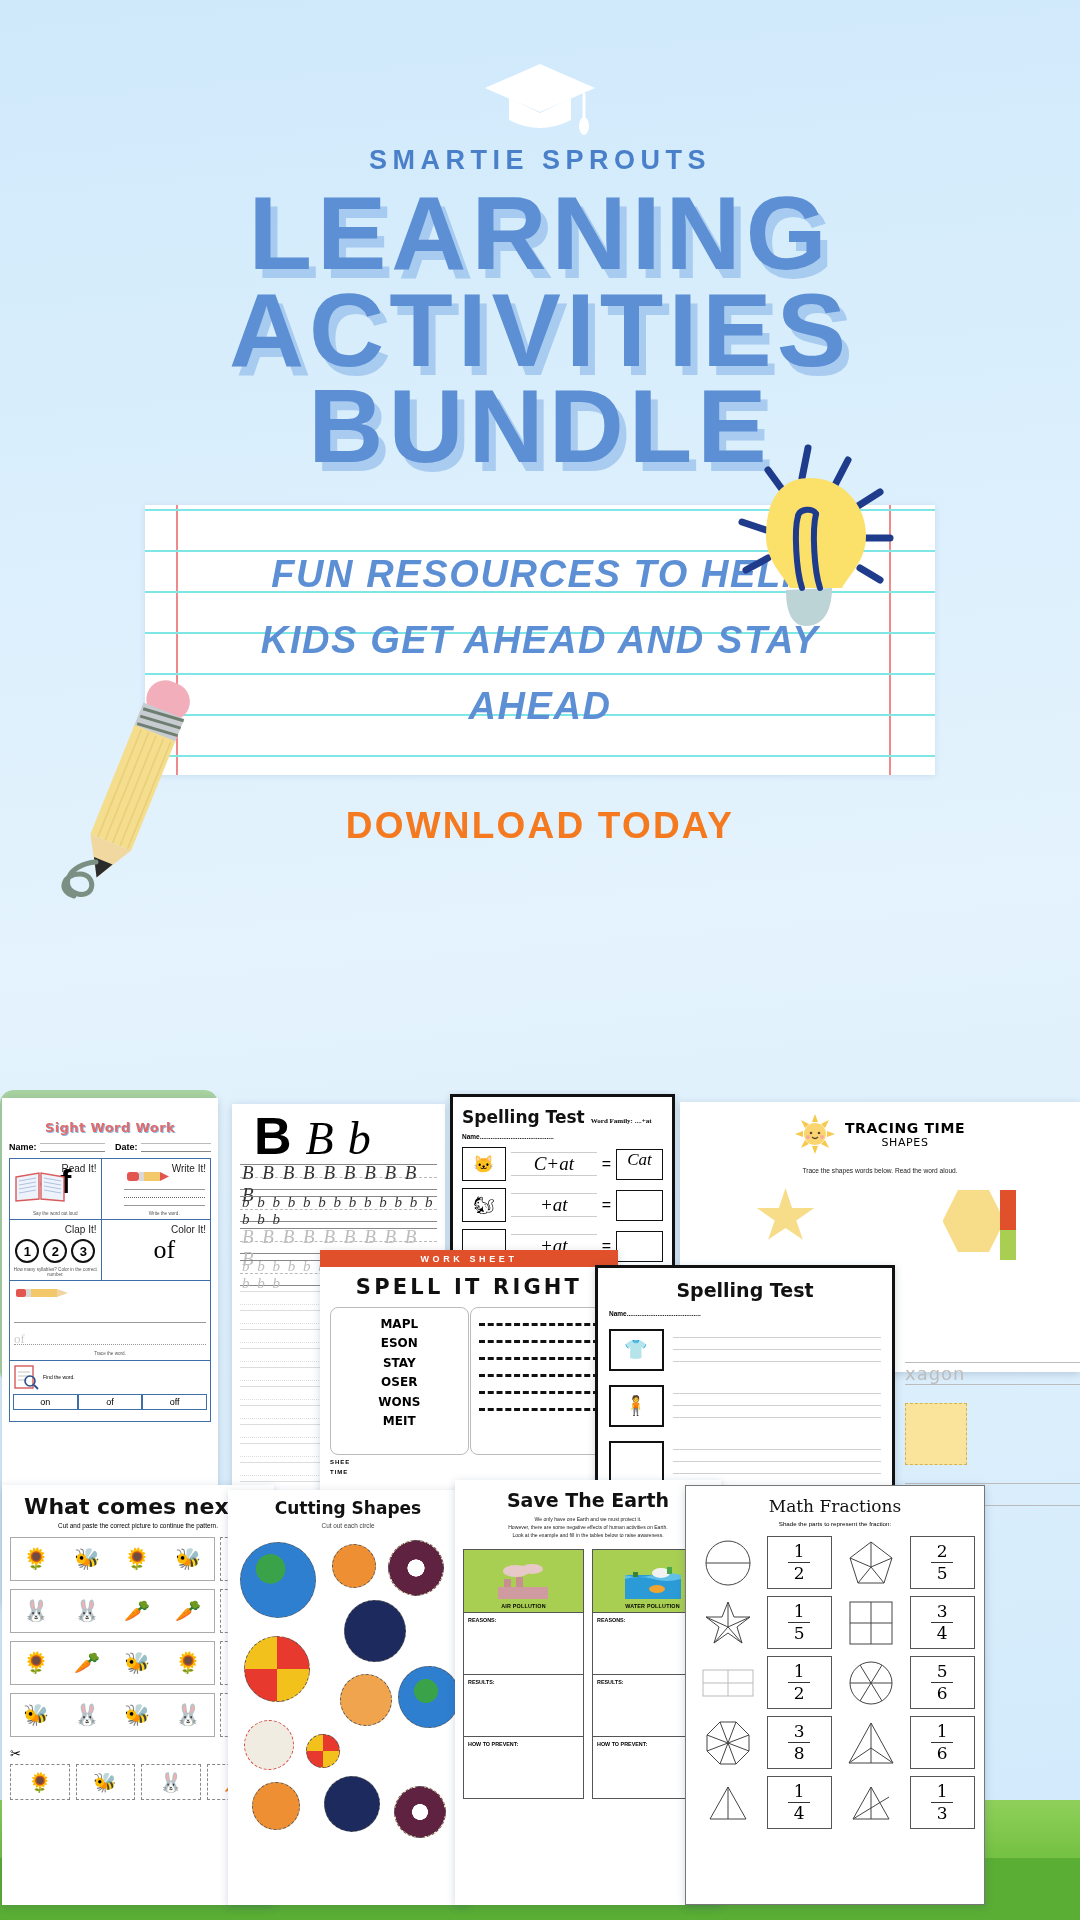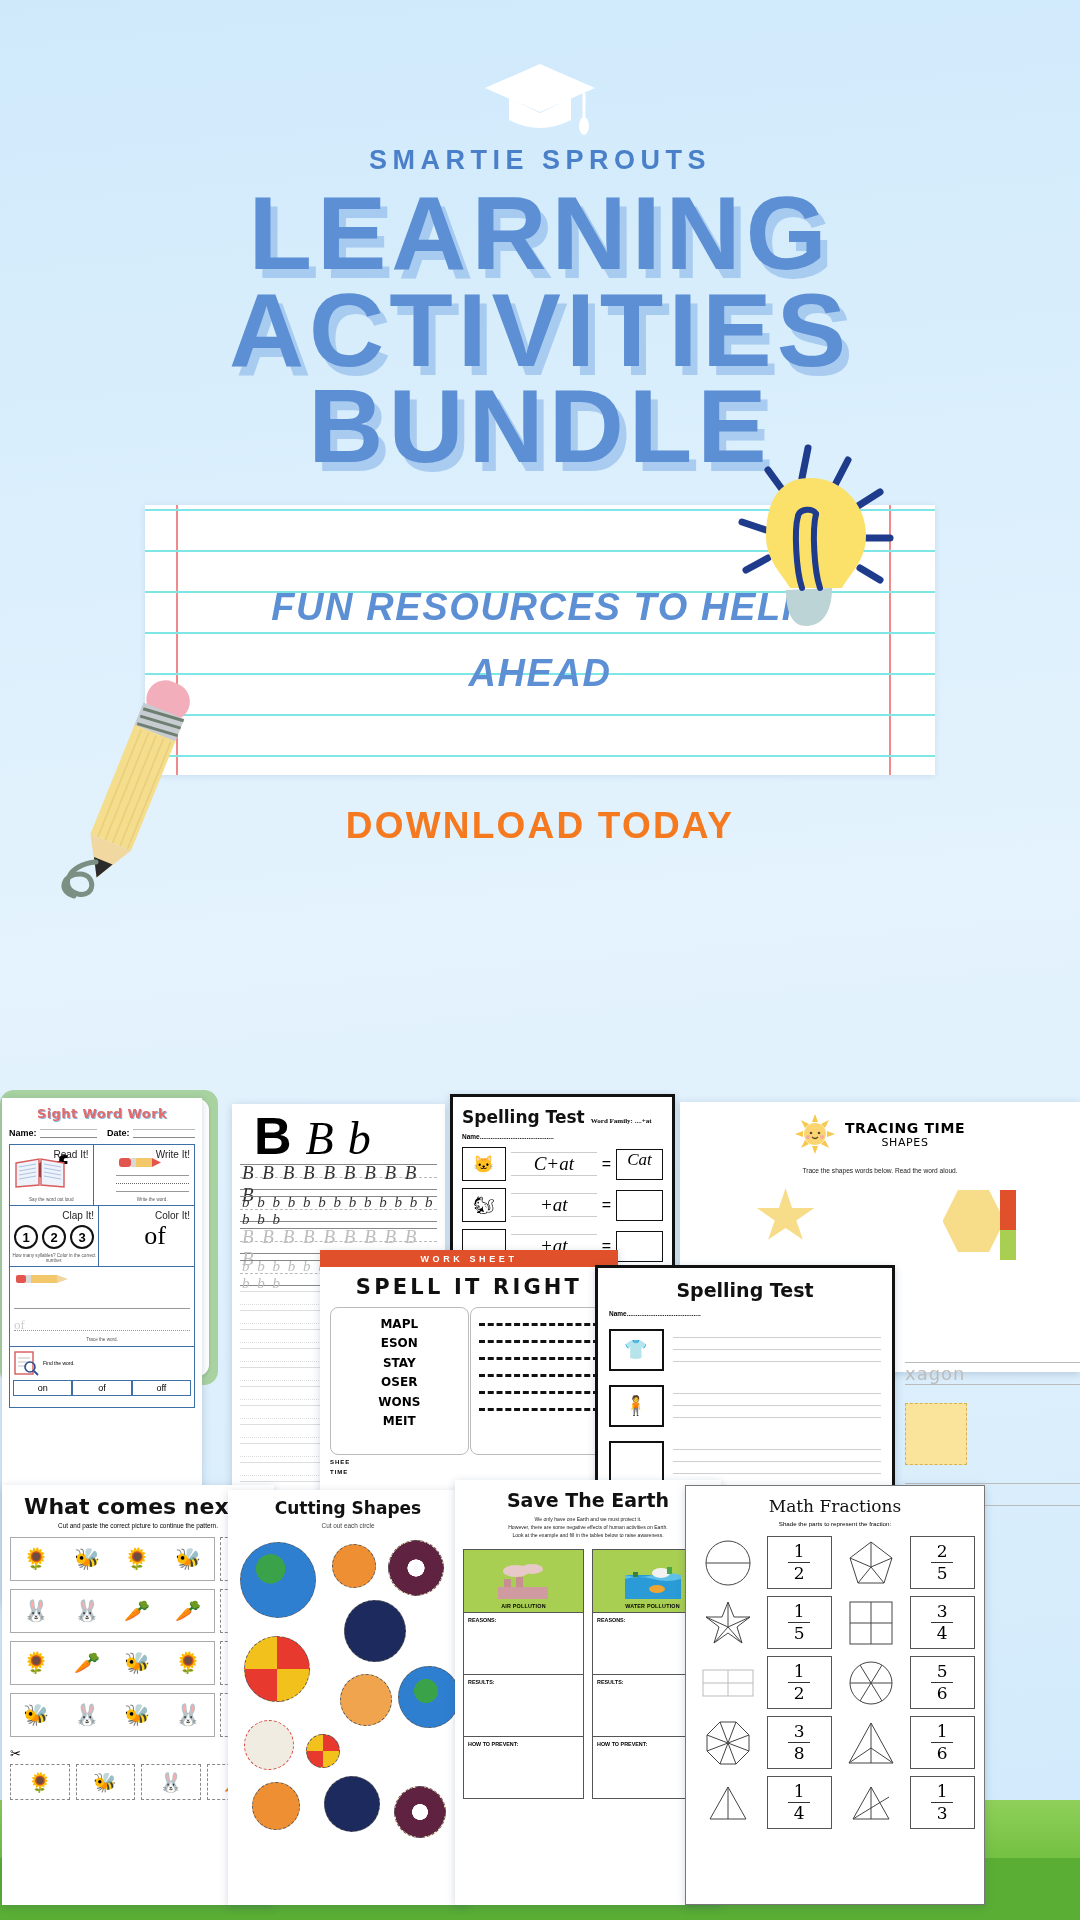--- a/index.html
+++ b/index.html
@@ -75,21 +75,21 @@
   .grass2 { position:absolute; left:0; bottom:0; width:1080px; height:62px; background:#5aae34; }
 
   .sheet {
     position:absolute; background:#fff;
     box-shadow:0 2px 8px rgba(40,70,100,.22);
     overflow:hidden;
   }
   .sheet .ttl { text-align:center; font-weight:700; color:#111; }
 
   
-  #sw { left:2px; top:8px; width:200px; height:505px; padding:8px 7px; }
+  #sw { left:2px; top:8px; width:216px; height:505px; padding:22px 7px; }
   #sw .ttl { font-size:13px; color:#e26a6a; letter-spacing:.4px;
              text-shadow:1px 1px 0 #8ab7e0; font-family:"DejaVu Sans", sans-serif; }
   #sw .nd { display:flex; gap:10px; margin-top:7px; font-size:9px; font-weight:700; }
   #sw .nd > div { flex:1; display:flex; align-items:flex-end; gap:3px; }
   #sw .nd u { flex:1; border-bottom:1px solid #888; display:block; height:9px; border-top:1px solid #bbb; }
   #sw .grid { margin-top:6px; border:1.6px solid #3f6fa8; }
   #sw .row2 { display:flex; border-bottom:1.6px solid #3f6fa8;gap:17px; }
   #sw .cellL, #sw .cellR { width:50%; padding:4px; position:relative; min-height:60px; }
   #sw .cellL { border-right:1.6px solid #3f6fa8; }
   #sw .lbl { text-align:right; font-size:10px; color:#222; }
@@ -260,20 +260,21 @@
     <div class="hline" style="top:4px"></div>
     <div class="hline" style="top:45px"></div>
     <div class="hline" style="top:86px"></div>
     <div class="hline" style="top:127px"></div>
     <div class="hline" style="top:168px"></div>
     <div class="hline" style="top:209px"></div>
     <div class="hline" style="top:250px"></div>
   </div>
   <div class="papertext">
     <div class="pl">FUN RESOURCES TO HELP</div>
+    <div class="pl">KIDS GET AHEAD AND STAY</div>
     <div class="pl">AHEAD</div>
   </div>
 
   <svg class="bulb" width="230" height="230" viewBox="0 0 230 230">
     <g stroke="#1f3b8c" stroke-width="7" stroke-linecap="round" fill="none">
       <line x1="118" y1="18" x2="112" y2="48"></line>
       <line x1="158" y1="30" x2="145" y2="55"></line>
       <line x1="190" y1="62" x2="168" y2="76"></line>
       <line x1="200" y1="108" x2="176" y2="108"></line>
       <line x1="190" y1="150" x2="170" y2="138"></line>

